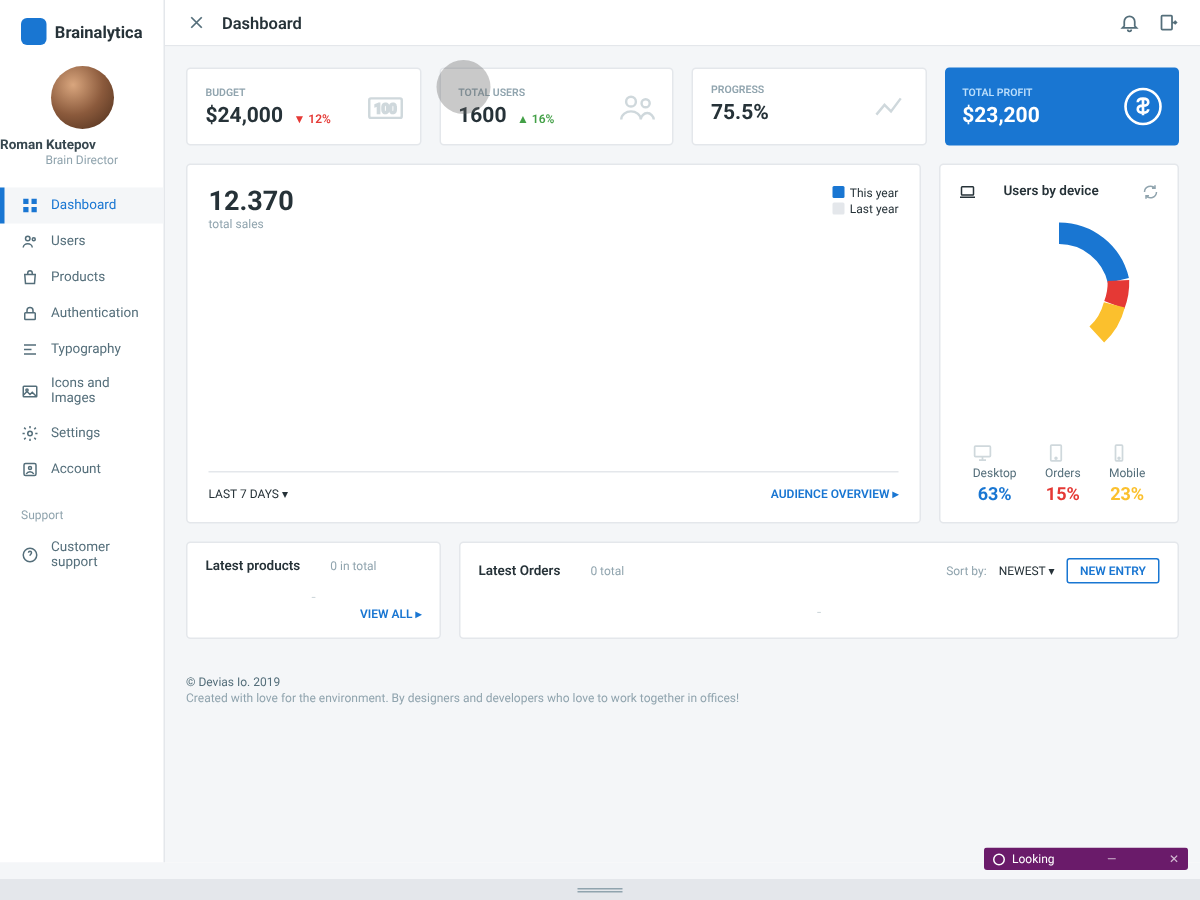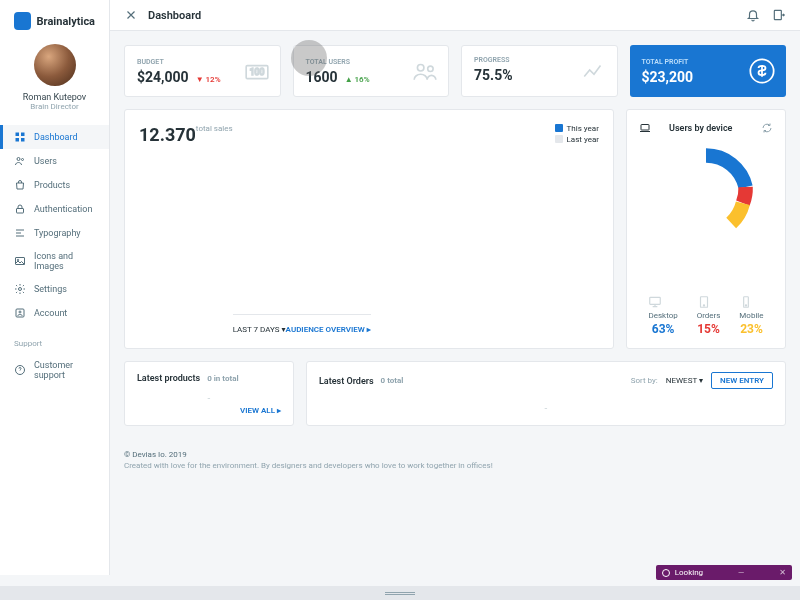--- a/index.html
+++ b/index.html
@@ -2,21 +2,21 @@
 <html><head>
 <meta charset="utf-8">
 <style>
 *{box-sizing:border-box;margin:0;padding:0;font-family:-apple-system,BlinkMacSystemFont,"Segoe UI",Roboto,sans-serif}
 body{background:#f4f6f8;font-size:10px;color:#263238}
 .app{display:flex;height:575px;background:#fff}
 .sidebar{width:110px;border-right:1px solid #e4e7eb;display:flex;flex-direction:column;padding:12px 0}
 .brand{display:flex;align-items:center;gap:6px;padding:0 14px 14px;font-weight:700;font-size:11px;color:#263238}
 .brand-icon{width:18px;height:18px;background:#1976d2;border-radius:4px}
 .avatar{width:42px;height:42px;border-radius:50%;margin:0 auto 6px;background:radial-gradient(circle at 35% 30%,#d9a67e 0,#8b5a3c 50%,#4a2c1a 100%);position:relative;overflow:hidden}
-.user-name{text-align:center;font-size:9px;font-weight:400;color:#37474f}
+.user-name{text-align:left;font-size:9px;font-weight:700;color:#37474f}
 .user-role{text-align:center;font-size:8px;color:#90a4ae;margin-bottom:14px}
 .nav-list{list-style:none}
 .nav-item{display:flex;align-items:center;gap:8px;padding:6px 14px;font-size:9px;color:#546e7a;cursor:pointer}
 .nav-item.active{color:#1976d2;background:#f4f6f8;border-left:3px solid #1976d2;padding-left:11px}
 .nav-icon{width:12px;height:12px;display:inline-flex;align-items:center;justify-content:center}
 .nav-section{padding:14px 14px 6px;font-size:8px;color:#90a4ae}
 .main{flex:1;display:flex;flex-direction:column;overflow:auto}
 .topbar{display:flex;align-items:center;padding:8px 14px;border-bottom:1px solid #e4e7eb}
 .topbar-left{display:flex;align-items:center;gap:10px}
 .topbar-title{font-size:11px;font-weight:600}
@@ -31,39 +31,39 @@
 .card-value{font-size:14px;font-weight:700;color:#263238;display:flex;align-items:flex-end;gap:4px}
 .card.blue .card-value{color:#fff}
 .pct{font-size:8px;padding:1px 3px;border-radius:2px;font-weight:600}
 .pct.down{color:#e53935}
 .pct.up{color:#43a047}
 .card-icon{position:absolute;right:10px;top:50%;transform:translateY(-50%);color:#cfd8dc}
 .card.blue .card-icon{color:#fff}
 .progress-bar{height:2px;background:#e4e7eb;width:60px;margin-top:3px;border-radius:2px;overflow:hidden}
 .progress-fill{height:100%;background:#1976d2;width:45%}
 .row2{display:grid;grid-template-columns:1fr 160px;gap:12px;margin-bottom:12px}
-.chart-card{background:#fff;border:1px solid #e4e7eb;border-radius:3px;padding:14px;display:flex;flex-direction:row;min-height:240px}
+.chart-card{background:#fff;border:1px solid #e4e7eb;border-radius:3px;padding:14px;display:flex;flex-direction:column;min-height:240px}
 .chart-value{font-size:18px;font-weight:700}
 .chart-sub{font-size:8px;color:#90a4ae}
 .legend{position:absolute;right:14px;top:14px;font-size:8px}
 .legend-item{display:flex;align-items:flex-start;gap:4px;margin-bottom:2px}
 .legend-sq{width:8px;height:8px;border-radius:1px}
 .chart-footer{margin-top:auto;display:flex;justify-content:space-between;align-items:center;padding-top:10px;border-top:1px solid #e4e7eb;font-size:8px}
 .chart-footer a{color:#1976d2;font-weight:600}
 .device-card{background:#fff;border:1px solid #e4e7eb;border-radius:3px;padding:12px;display:flex;flex-direction:column}
 .device-title{font-size:9px;font-weight:600;display:flex;align-items:center;gap:18px}
 .donut{margin:8px auto;position:relative}
 .device-stats{display:flex;justify-content:space-around;margin-top:auto;text-align:center}
 .device-stat-icon{color:#cfd8dc;margin-bottom:2px}
 .device-stat-label{font-size:8px;color:#546e7a;margin-bottom:2px}
 .device-stat-val{font-size:12px;font-weight:700}
 .row3{display:grid;grid-template-columns:170px 1fr;gap:12px;margin-bottom:14px}
 .small-card{background:#fff;border:1px solid #e4e7eb;border-radius:3px;padding:10px 12px;min-height:60px;display:flex;flex-direction:column}
 .small-title{font-size:9px;font-weight:600}
-.small-count{font-size:8px;color:#90a4ae;font-weight:700;margin-left:7px}
+.small-count{font-size:8px;color:#90a4ae;font-weight:400;margin-left:20px}
 .card-foot{margin-top:auto;text-align:right}
 .card-foot a{color:#1976d2;font-size:8px;font-weight:600}
 .orders-head{display:flex;align-items:center}
 .orders-right{margin-left:auto;display:flex;align-items:center;gap:8px;font-size:8px}
 .btn-outline{border:1px solid #1976d2;color:#1976d2;padding:3px 8px;border-radius:2px;font-size:8px;font-weight:600;cursor:pointer;background:#fff}
 .footer{font-size:8px;color:#90a4ae;padding:10px 0}
 .footer .c{color:#546e7a;margin-bottom:2px}
 .clickcircle{position:absolute;left:291px;top:40px;width:36px;height:36px;border-radius:50%;background:rgba(100,100,100,0.35);pointer-events:none;z-index:100}
 .statusbar{position:fixed;right:8px;bottom:20px;background:#6a1b6a;color:#fff;font-size:8px;padding:3px 6px;border-radius:2px;display:flex;align-items:center;gap:5px;z-index:200}
 .statusbar .dot{width:8px;height:8px;border:1px solid #fff;border-radius:50%}

